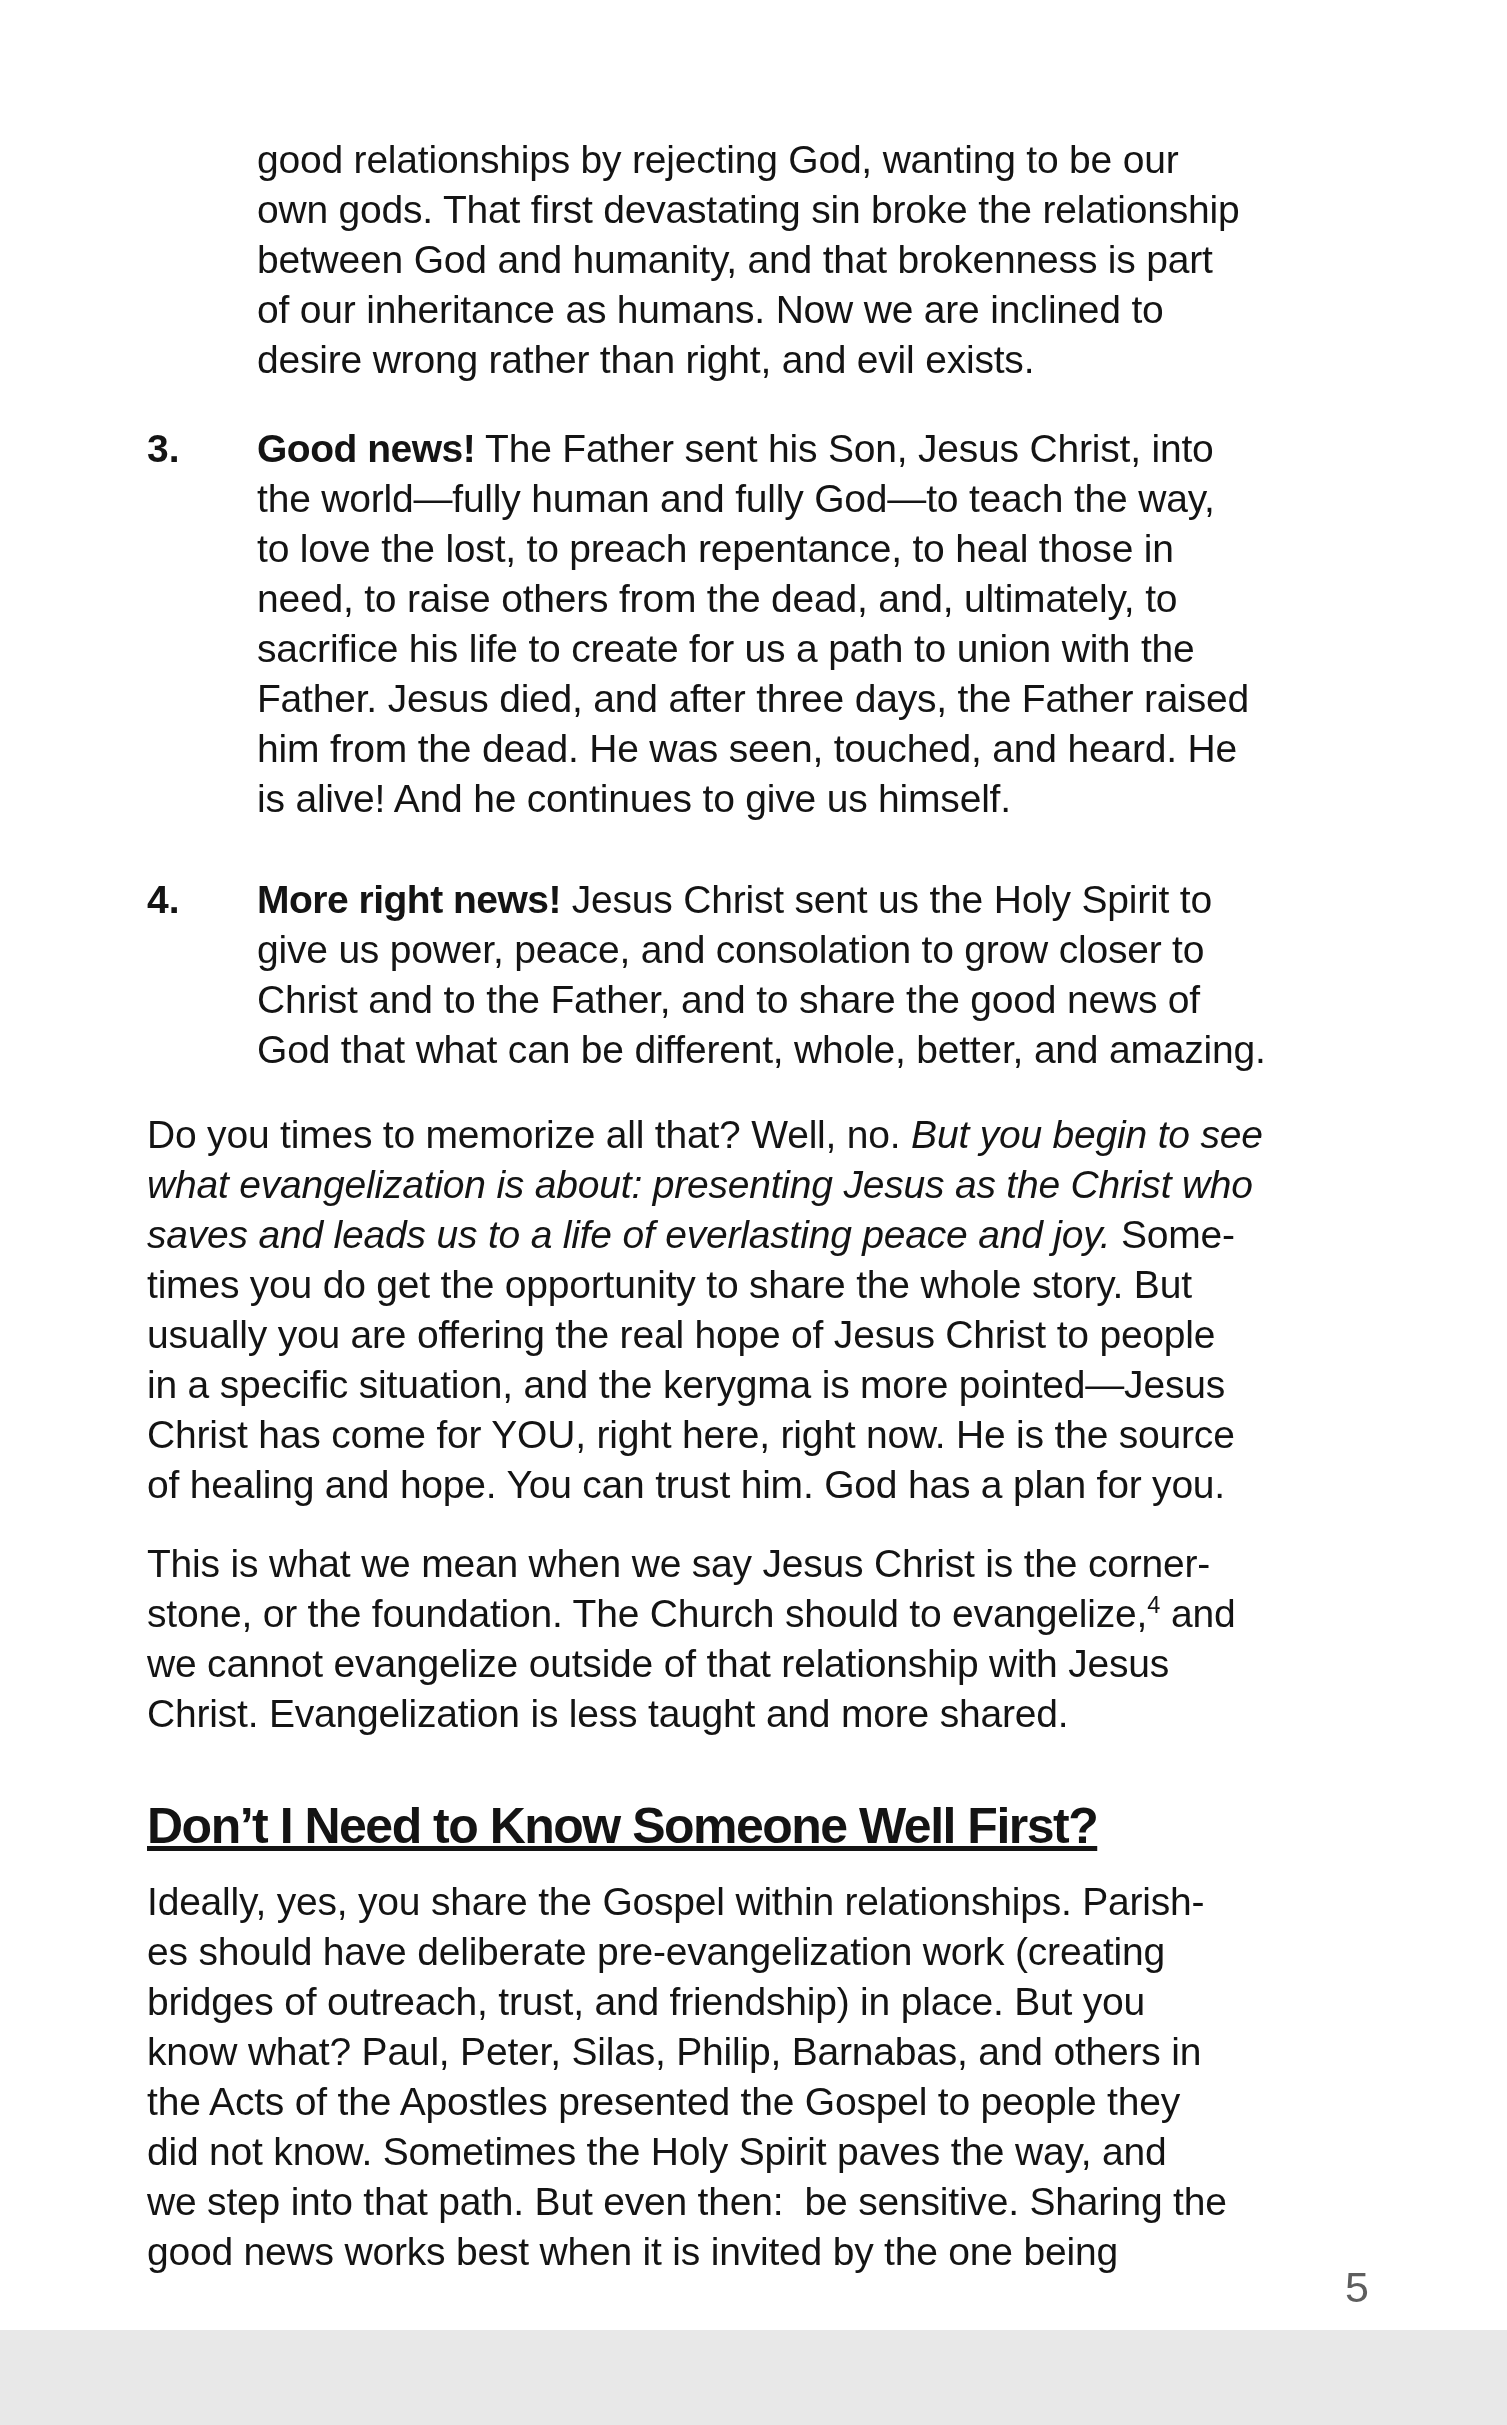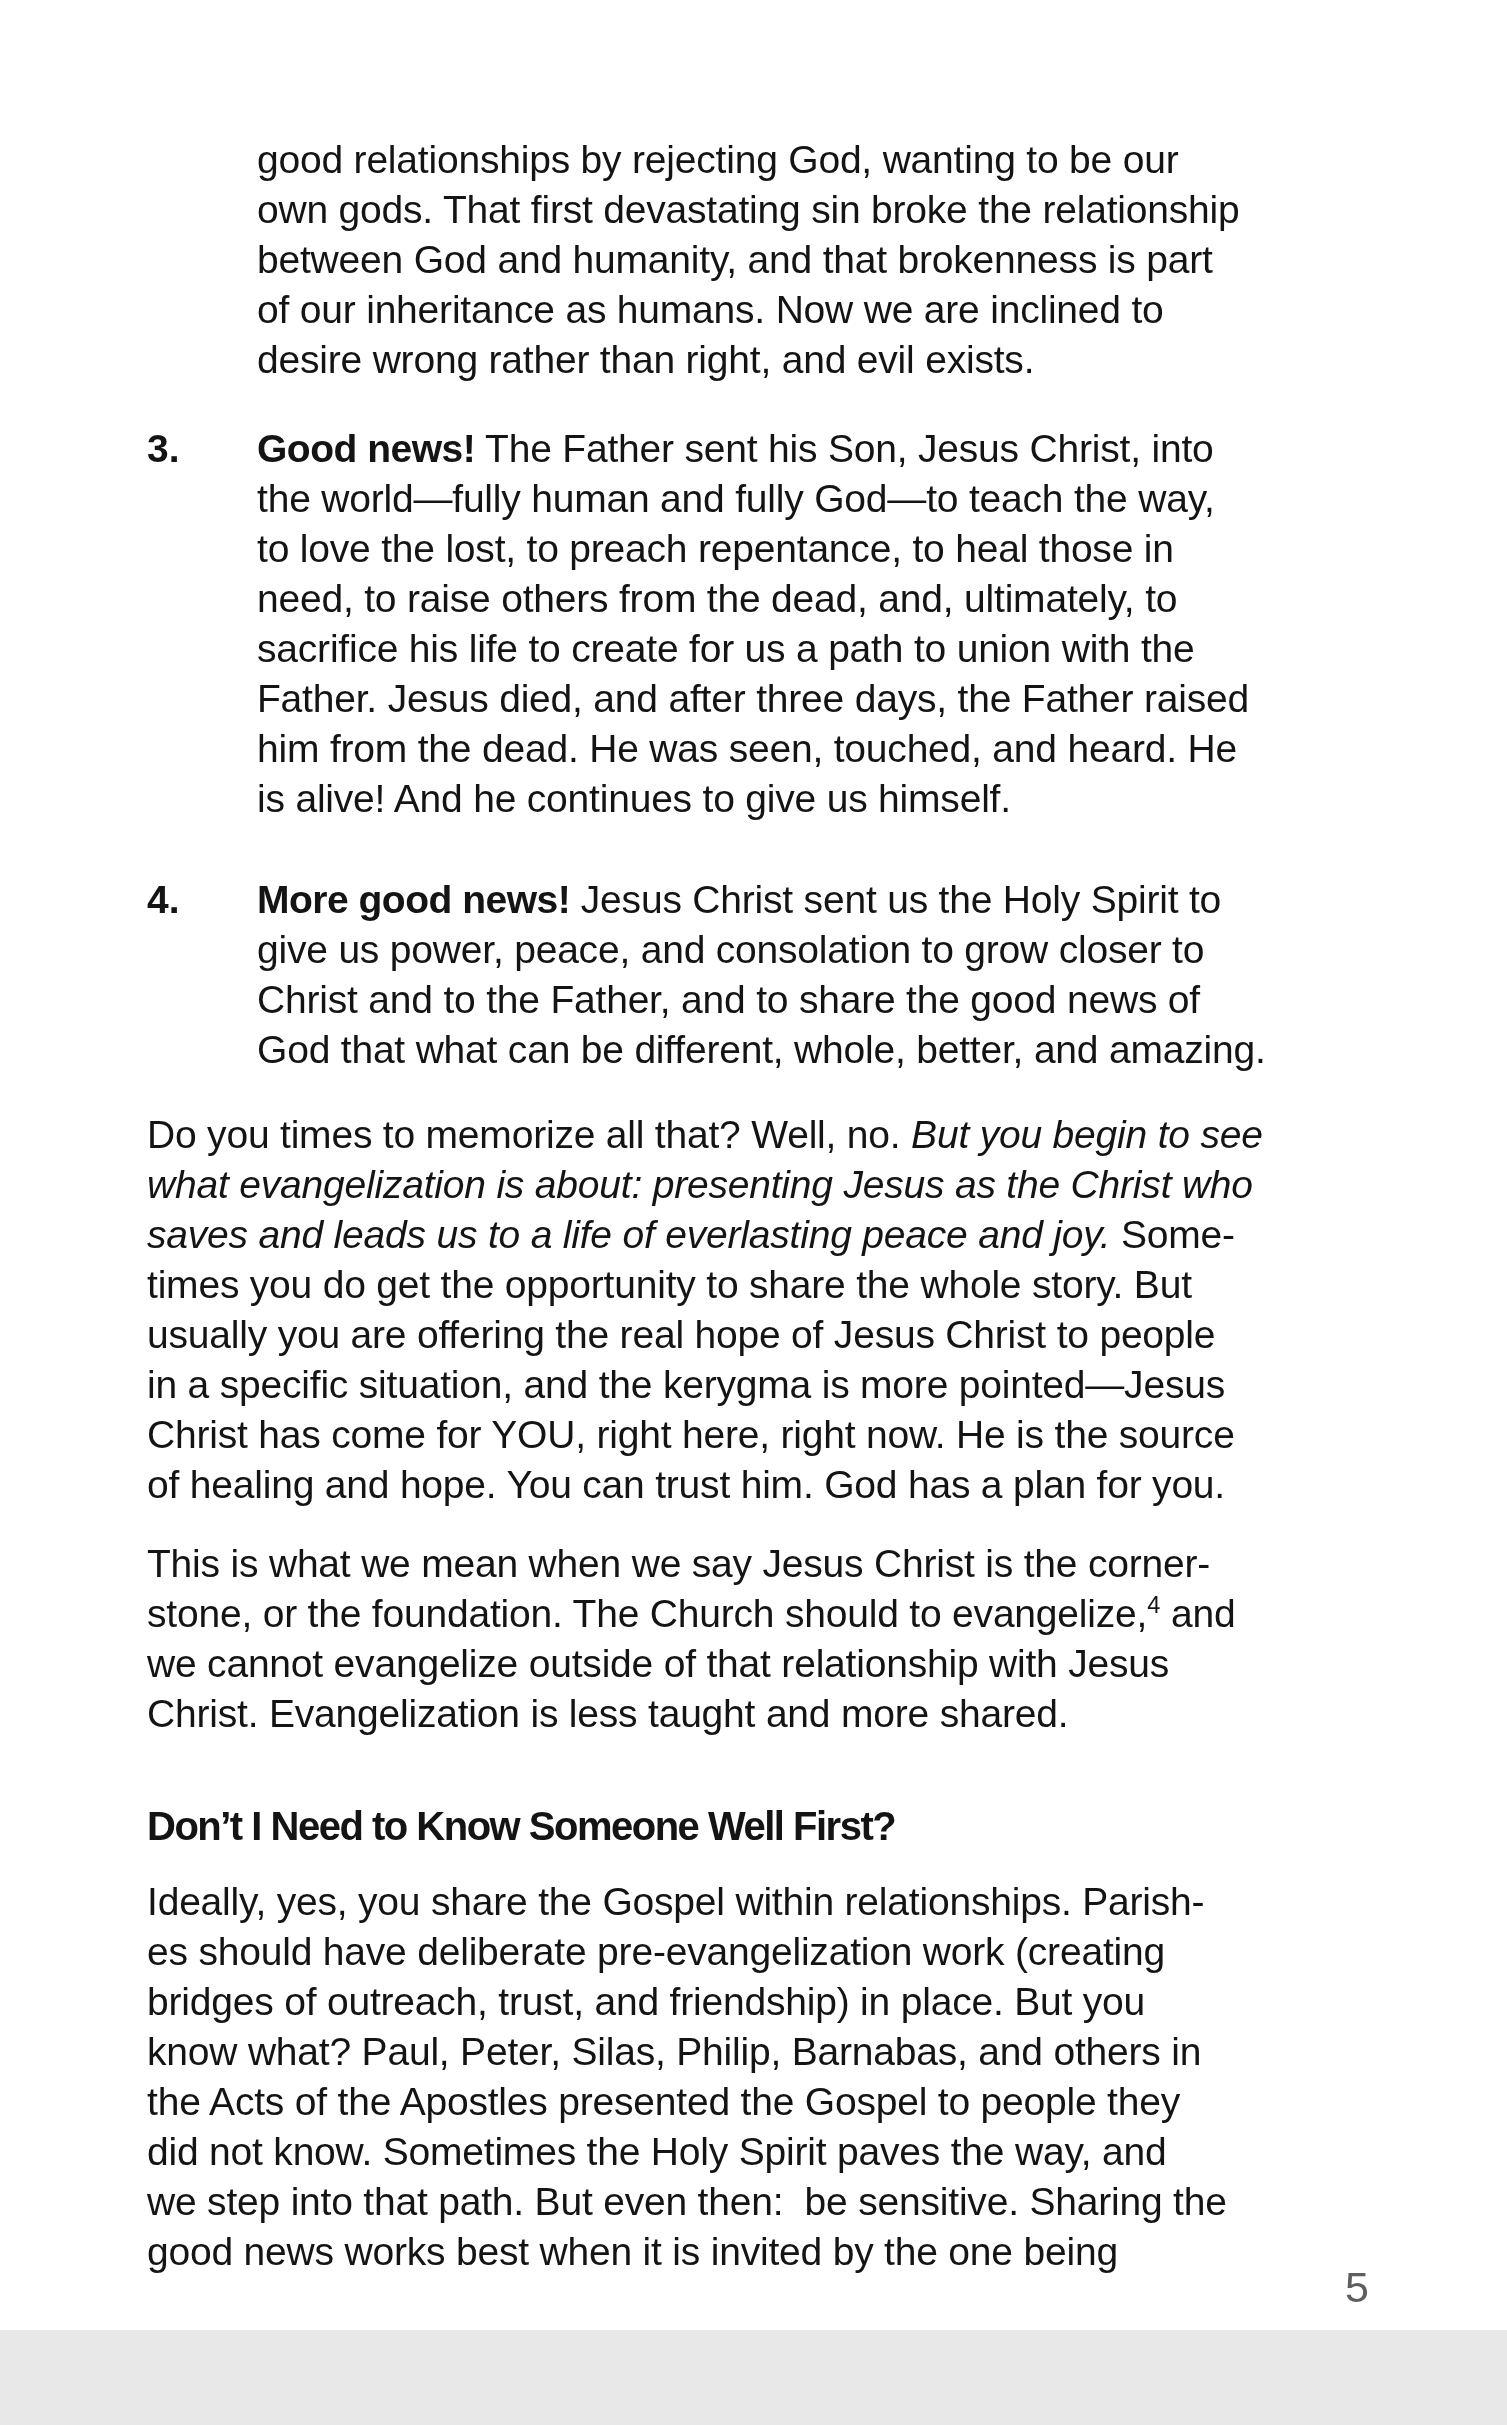--- a/index.html
+++ b/index.html
@@ -57,25 +57,26 @@
   em.kerygma-italic {
   }
   sup.footnote {
     font-size: 23.5px;
     line-height: 0;
     vertical-align: 13.7px;
     letter-spacing: 0;
   }
   h2.section-heading {
     margin: 55px 0 17.6px 0;
-    font-size: 40px;
+    font-size: 50px;
     line-height: 65px;
     font-weight: bold;
     letter-spacing: -1.5px;
     white-space: pre;
+    text-decoration: underline;
   }
   .page-number {
     position: absolute;
     left: 1345px;
     top: 2262px;
     font-size: 43px;
     line-height: 50px;
     font-weight: normal;
   }
 </style>
@@ -98,21 +99,21 @@
 to love the lost, to preach repentance, to heal those in
 need, to raise others from the dead, and, ultimately, to
 sacrifice his life to create for us a path to union with the
 Father. Jesus died, and after three days, the Father raised
 him from the dead. He was seen, touched, and heard. He
 is alive! And he continues to give us himself.</span></p>
     </section>
 
     <section class="list-item mb-after-item4">
       <span class="item-number">4.</span>
-      <p class="item-body"><strong class="lead-bold">More good news!</strong><span> Jesus Christ sent us the Holy Spirit to
+      <p class="item-body"><strong class="lead-bold">More right news!</strong><span> Jesus Christ sent us the Holy Spirit to
 give us power, peace, and consolation to grow closer to
 Christ and to the Father, and to share the good news of
 God that what can be different, whole, better, and amazing.</span></p>
     </section>
 
     <p class="para mb-after-memo"><span>Do you times to memorize all that? Well, no. </span><em class="kerygma-italic">But you begin to see
 what evangelization is about: presenting Jesus as the Christ who
 saves and leads us to a life of everlasting peace and joy.</em><span> Some-
 times you do get the opportunity to share the whole story. But
 usually you are offering the real hope of Jesus Christ to people

